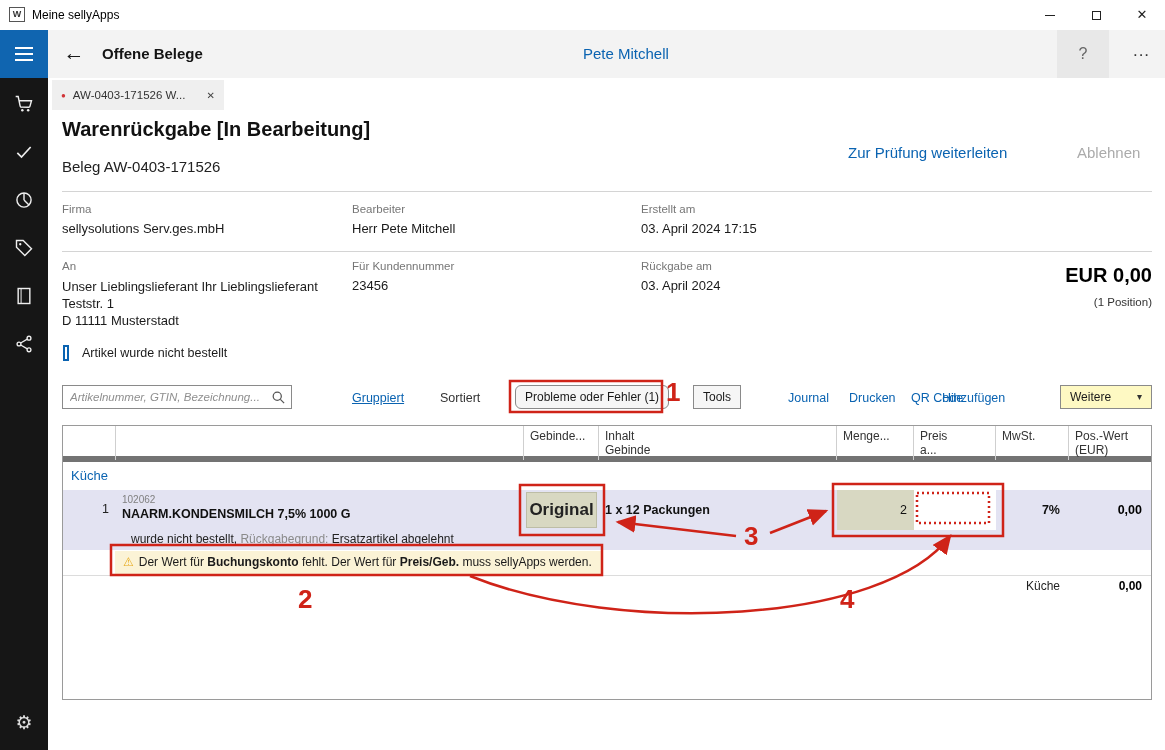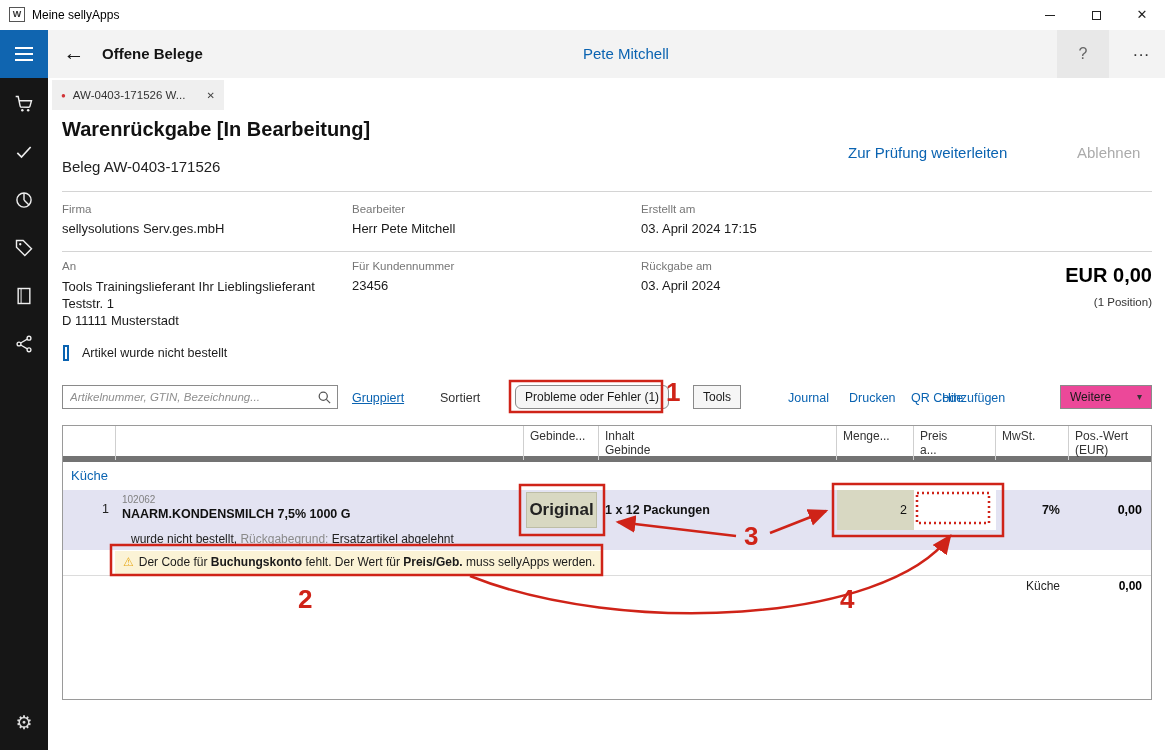--- a/index.html
+++ b/index.html
@@ -61,34 +61,34 @@
   .f-an-l{left:62px;top:260px;} .f-an-v{left:62px;top:278px; line-height:17px;}
   .f-kund-l{left:352px;top:260px;} .f-kund-v{left:352px;top:278px;}
   .f-rueck-l{left:641px;top:260px;} .f-rueck-v{left:641px;top:278px;}
   .total { position:absolute; right:13px; top:264px; font-size:20px; font-weight:bold; color:#000; }
   .positions { position:absolute; right:13px; top:296px; font-size:11.5px; color:#333; }
 
   .cb { position:absolute; left:63px; top:345px; width:6px; height:16px; border:2px solid #0a63b1; background:#fff; }
   .cb-label { position:absolute; left:82px; top:346px; font-size:12.5px; color:#1a1a1a; }
 
   
-  .search { position:absolute; left:62px; top:385px; width:276px; height:24px; border:1px solid #8a8a8a; background:#fff; }
+  .search { position:absolute; left:62px; top:385px; width:230px; height:24px; border:1px solid #8a8a8a; background:#fff; }
   .search input { width:100%; height:100%; border:none; outline:none; font-style:italic; font-size:11.5px;
                   color:#444; padding:0 26px 0 7px; font-family:"Liberation Sans", sans-serif; background:transparent; }
   .search input::placeholder { color:#8f8f8f; }
   .search-icon { position:absolute; right:5px; top:4px; }
   .lnk { position:absolute; font-size:12.5px; color:#0a63b1; }
   .gruppiert { left:352px; top:391px; text-decoration:underline; }
   .sortiert { left:440px; top:391px; color:#333; }
   .journal{left:788px;top:391px;} .drucken{left:849px;top:391px;} .qr{left:911px;top:391px;} .hinzu{left:942px;top:391px;}
   .btn { position:absolute; height:24px; border:1px solid #8a8a8a; background:#f6f6f6; font-size:12px;
          color:#1a1a1a; line-height:22px; padding:0 9px; }
   .probleme { left:515px; top:385px;border-radius:6px; }
   .tools { left:693px; top:385px; }
-  .weitere { left:1060px; top:385px; width:92px; background:#ec4899; display:flex;
+  .weitere { left:1060px; top:385px; width:92px; background:#fef9c3; display:flex;
              justify-content:space-between; align-items:flex-start; padding:0 9px; }
   .weitere .chev { font-size:10px; color:#333; }
 
   
   .table { position:absolute; left:62px; top:425px; width:1090px; height:275px; border:1px solid #9a9a9a; background:#fff; }
   .trow { display:grid; grid-template-columns:53px 408px 75px 238px 77px 82px 73px 82px; }
   .thead { height:36px; border-bottom:6px solid #737373; }
   .hc { border-right:1px solid #cfcfcf; padding:3px 6px; font-size:12px; color:#333; line-height:14px; }
   .hc:last-child { border-right:none; }
   .tgroup { height:28px; }
@@ -215,21 +215,21 @@
   <div class="flabel f-firma-l">Firma</div>
   <div class="fval f-firma-v">sellysolutions Serv.ges.mbH</div>
   <div class="flabel f-bearb-l">Bearbeiter</div>
   <div class="fval f-bearb-v">Herr Pete Mitchell</div>
   <div class="flabel f-erst-l">Erstellt am</div>
   <div class="fval f-erst-v">03. April 2024 17:15</div>
   <div class="hr hr2"></div>
 
   <div class="flabel f-an-l">An</div>
   <div class="fval f-an-v">
-    <div>Tools Trainingslieferant Ihr Lieblingslieferant</div>
+    <div>Unser Lieblingslieferant Ihr Lieblingslieferant</div>
     <div>Teststr. 1</div>
     <div>D 11111 Musterstadt</div>
   </div>
   <div class="flabel f-kund-l">Für Kundennummer</div>
   <div class="fval f-kund-v">23456</div>
   <div class="flabel f-rueck-l">Rückgabe am</div>
   <div class="fval f-rueck-v">03. April 2024</div>
   <div class="total">EUR 0,00</div>
   <div class="positions">(1 Position)</div>
 
@@ -300,21 +300,21 @@
     </div>
 
     <div class="trow tnote">
       <div class="note-line">
         <span class="nt">wurde nicht bestellt, </span><span class="nm">Rückgabegrund:</span><span class="nt"> Ersatzartikel abgelehnt</span>
       </div>
     </div>
 
     <div class="trow twarn">
       <div class="warn-chip">
-        <span class="warn-icon">⚠</span><span>Der Code für </span><span class="wb">Buchungskonto</span><span> fehlt. Der Wert für </span><span class="wb">Preis/Geb.</span><span> muss sellyApps werden.</span>
+        <span class="warn-icon">⚠</span><span>Der Wert für </span><span class="wb">Buchungskonto</span><span> fehlt. Der Wert für </span><span class="wb">Preis/Geb.</span><span> muss sellyApps werden.</span>
       </div>
     </div>
 
     <div class="trow tsum">
       <div class="sum-label">Küche</div>
       <div class="sum-val">0,00</div>
     </div>
   </div>
 
   <svg class="anno" width="1165" height="750" viewBox="0 0 1165 750">

